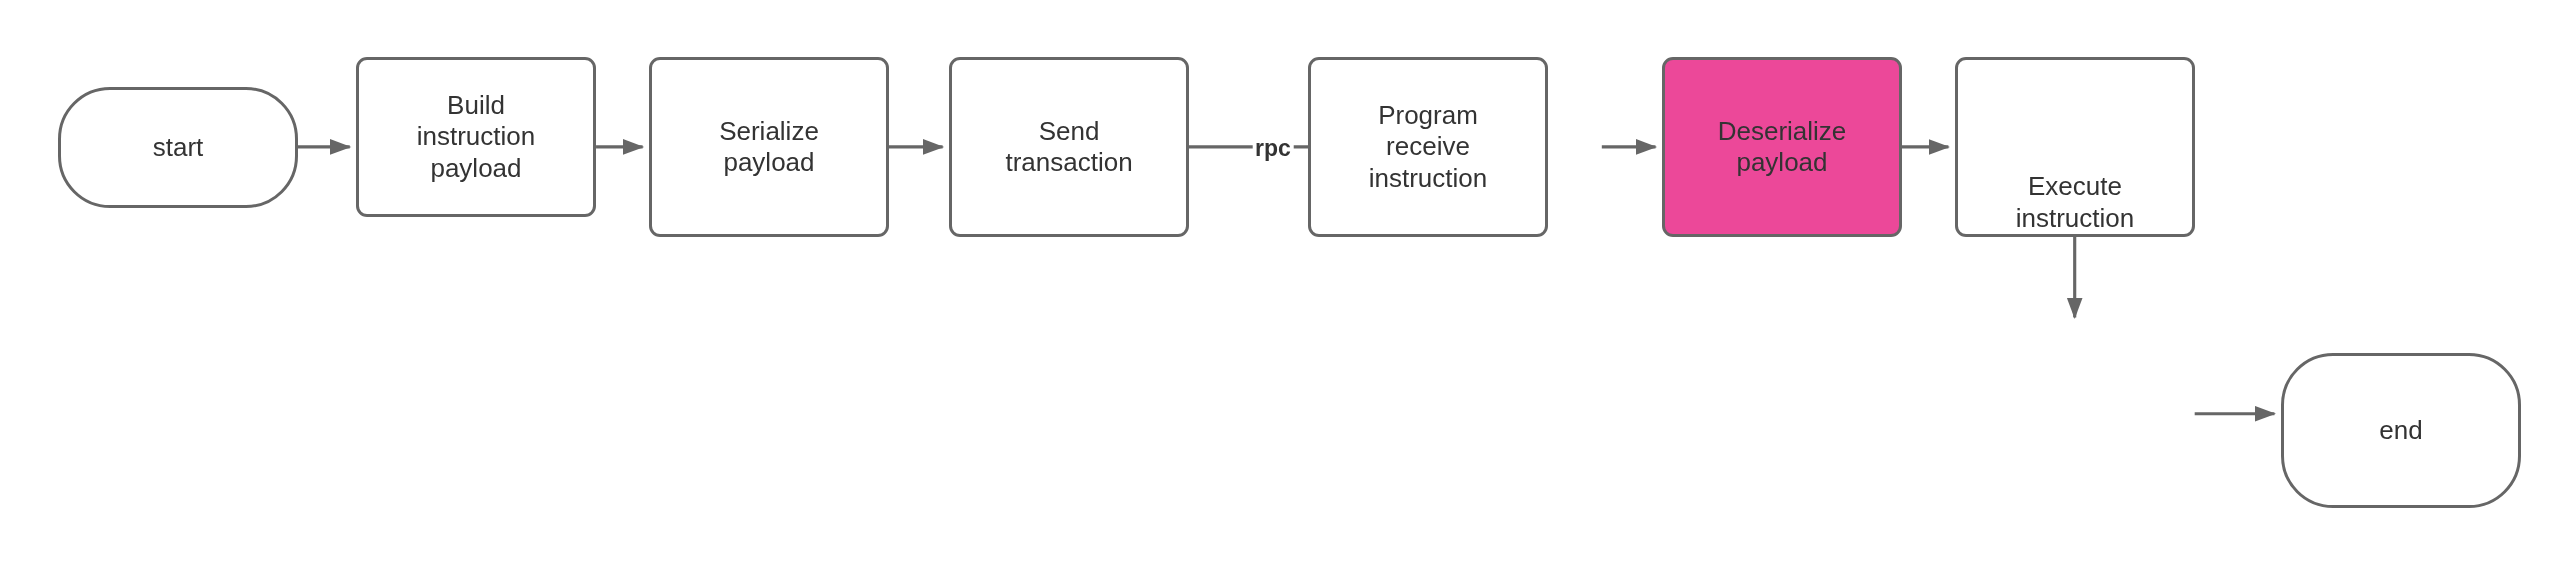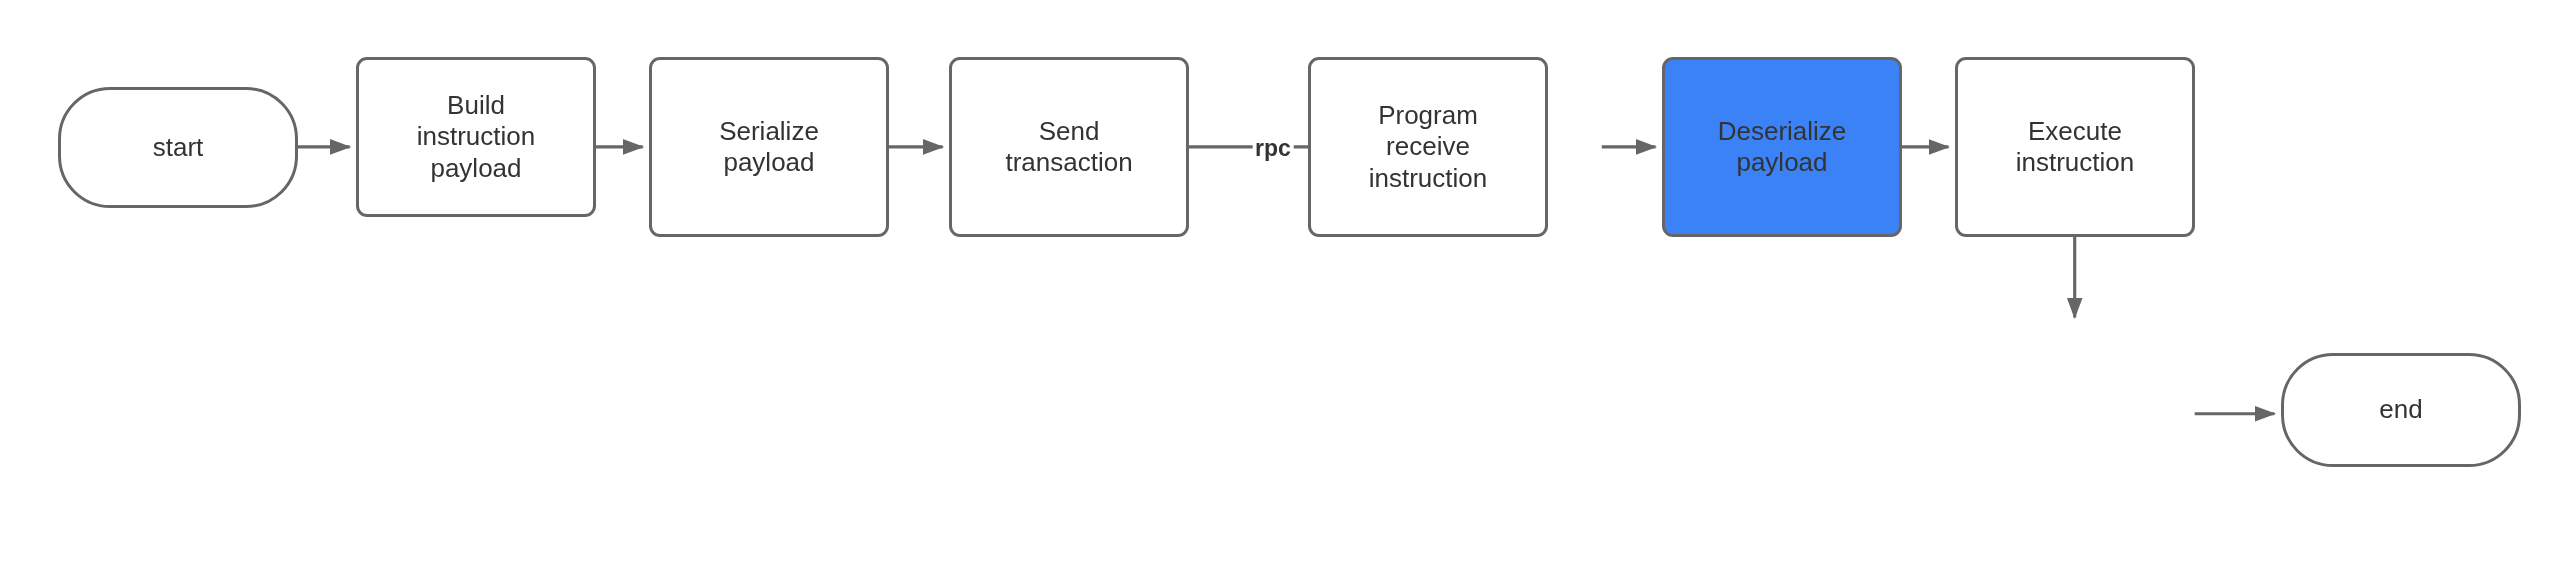--- a/index.html
+++ b/index.html
@@ -20,43 +20,43 @@
     display: flex;
     align-items: center;
     justify-content: center;
     text-align: center;
     color: #333333;
     font-size: 26px;
     line-height: 1.21;
     padding: 0 28px;
   }
   .node.terminator { border-radius: 52px; }
-  .node.highlight { background: #3b82f6; }
+  .node.highlight { background: #ec4899; }
   .edges { position: absolute; left: 0; top: 0; width: 2576px; height: 563px; }
   .edge-line { stroke: #666666; stroke-width: 4; fill: none; }
   .edge-label {
     position: absolute;
     transform: translate(-50%, -50%);
     background: #ffffff;
     color: #333333;
     font-size: 23px;
     font-weight: bold;
     padding: 0 2.4px;
     white-space: nowrap;
   }
   
   #n-start       { left: 58px;   top: 87px; width: 240px; height: 121px; }
   #n-build       { left: 356px;  top: 57px;  width: 240px; height: 160px; }
   #n-serialize   { left: 649px;  top: 57px;  width: 240px; height: 180px; }
   #n-send        { left: 949px; top: 57px;  width: 240px; height: 180px; }
   #n-program     { left: 1308px; top: 57px;  width: 240px; height: 180px; }
   #n-deserialize { left: 1662px; top: 57px;  width: 240px; height: 180px; }
-  #n-execute     { left: 1955px; top: 57px;  width: 240px; height: 180px; }
+  #n-execute     { left: 1955px; top: 57px;  width: 240px; height: 180px; align-items: flex-end; }
   #n-serdata     { left: 1955px; top: 324px; width: 240px; height: 180px; }
-  #n-end         { left: 2281px; top: 353px; width: 240px; height: 114px; }
+  #n-end         { left: 2281px; top: 353px; width: 240px; height: 155px; }
   #edge-label-rpc { left: 1273px; top: 148px; text-align: center; }
 </style>
 </head>
 <body>
 
 <div class="canvas">
 
   <svg class="edges" viewBox="0 0 3263 713" xmlns="http://www.w3.org/2000/svg">
     <defs>
       <marker id="arrowhead" markerUnits="userSpaceOnUse" markerWidth="28" markerHeight="22" refX="25" refY="10" orient="auto">

